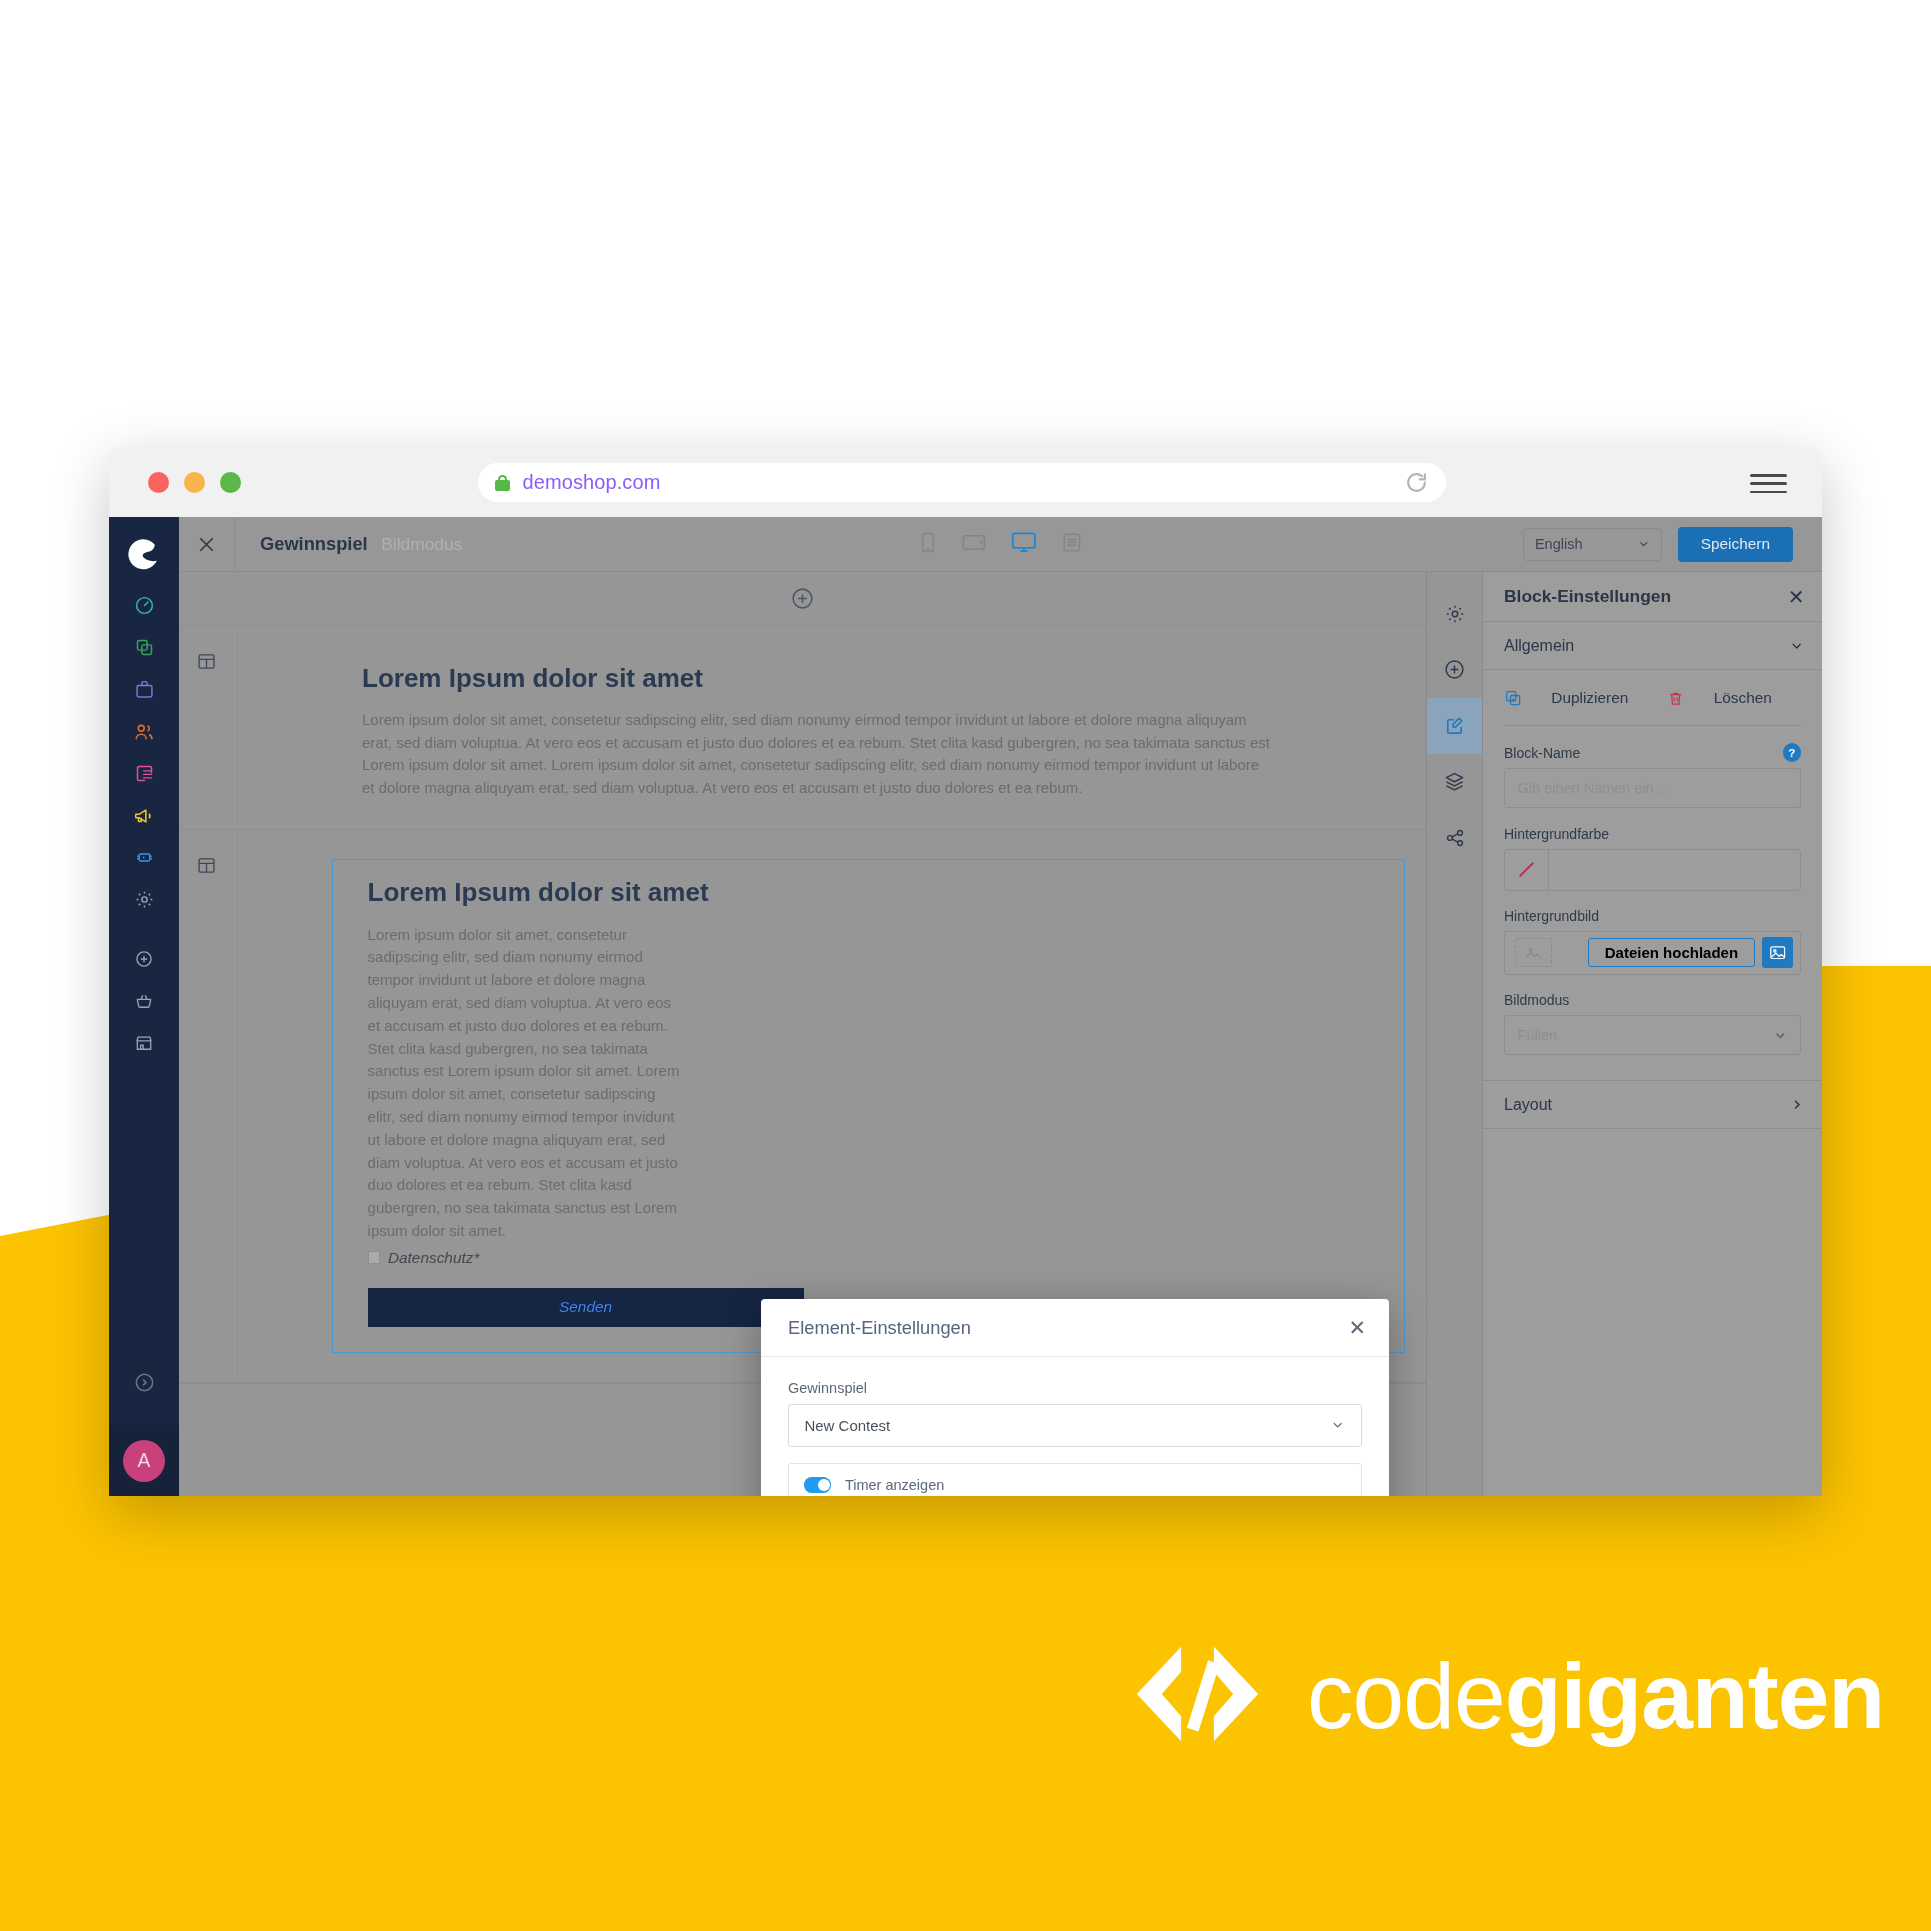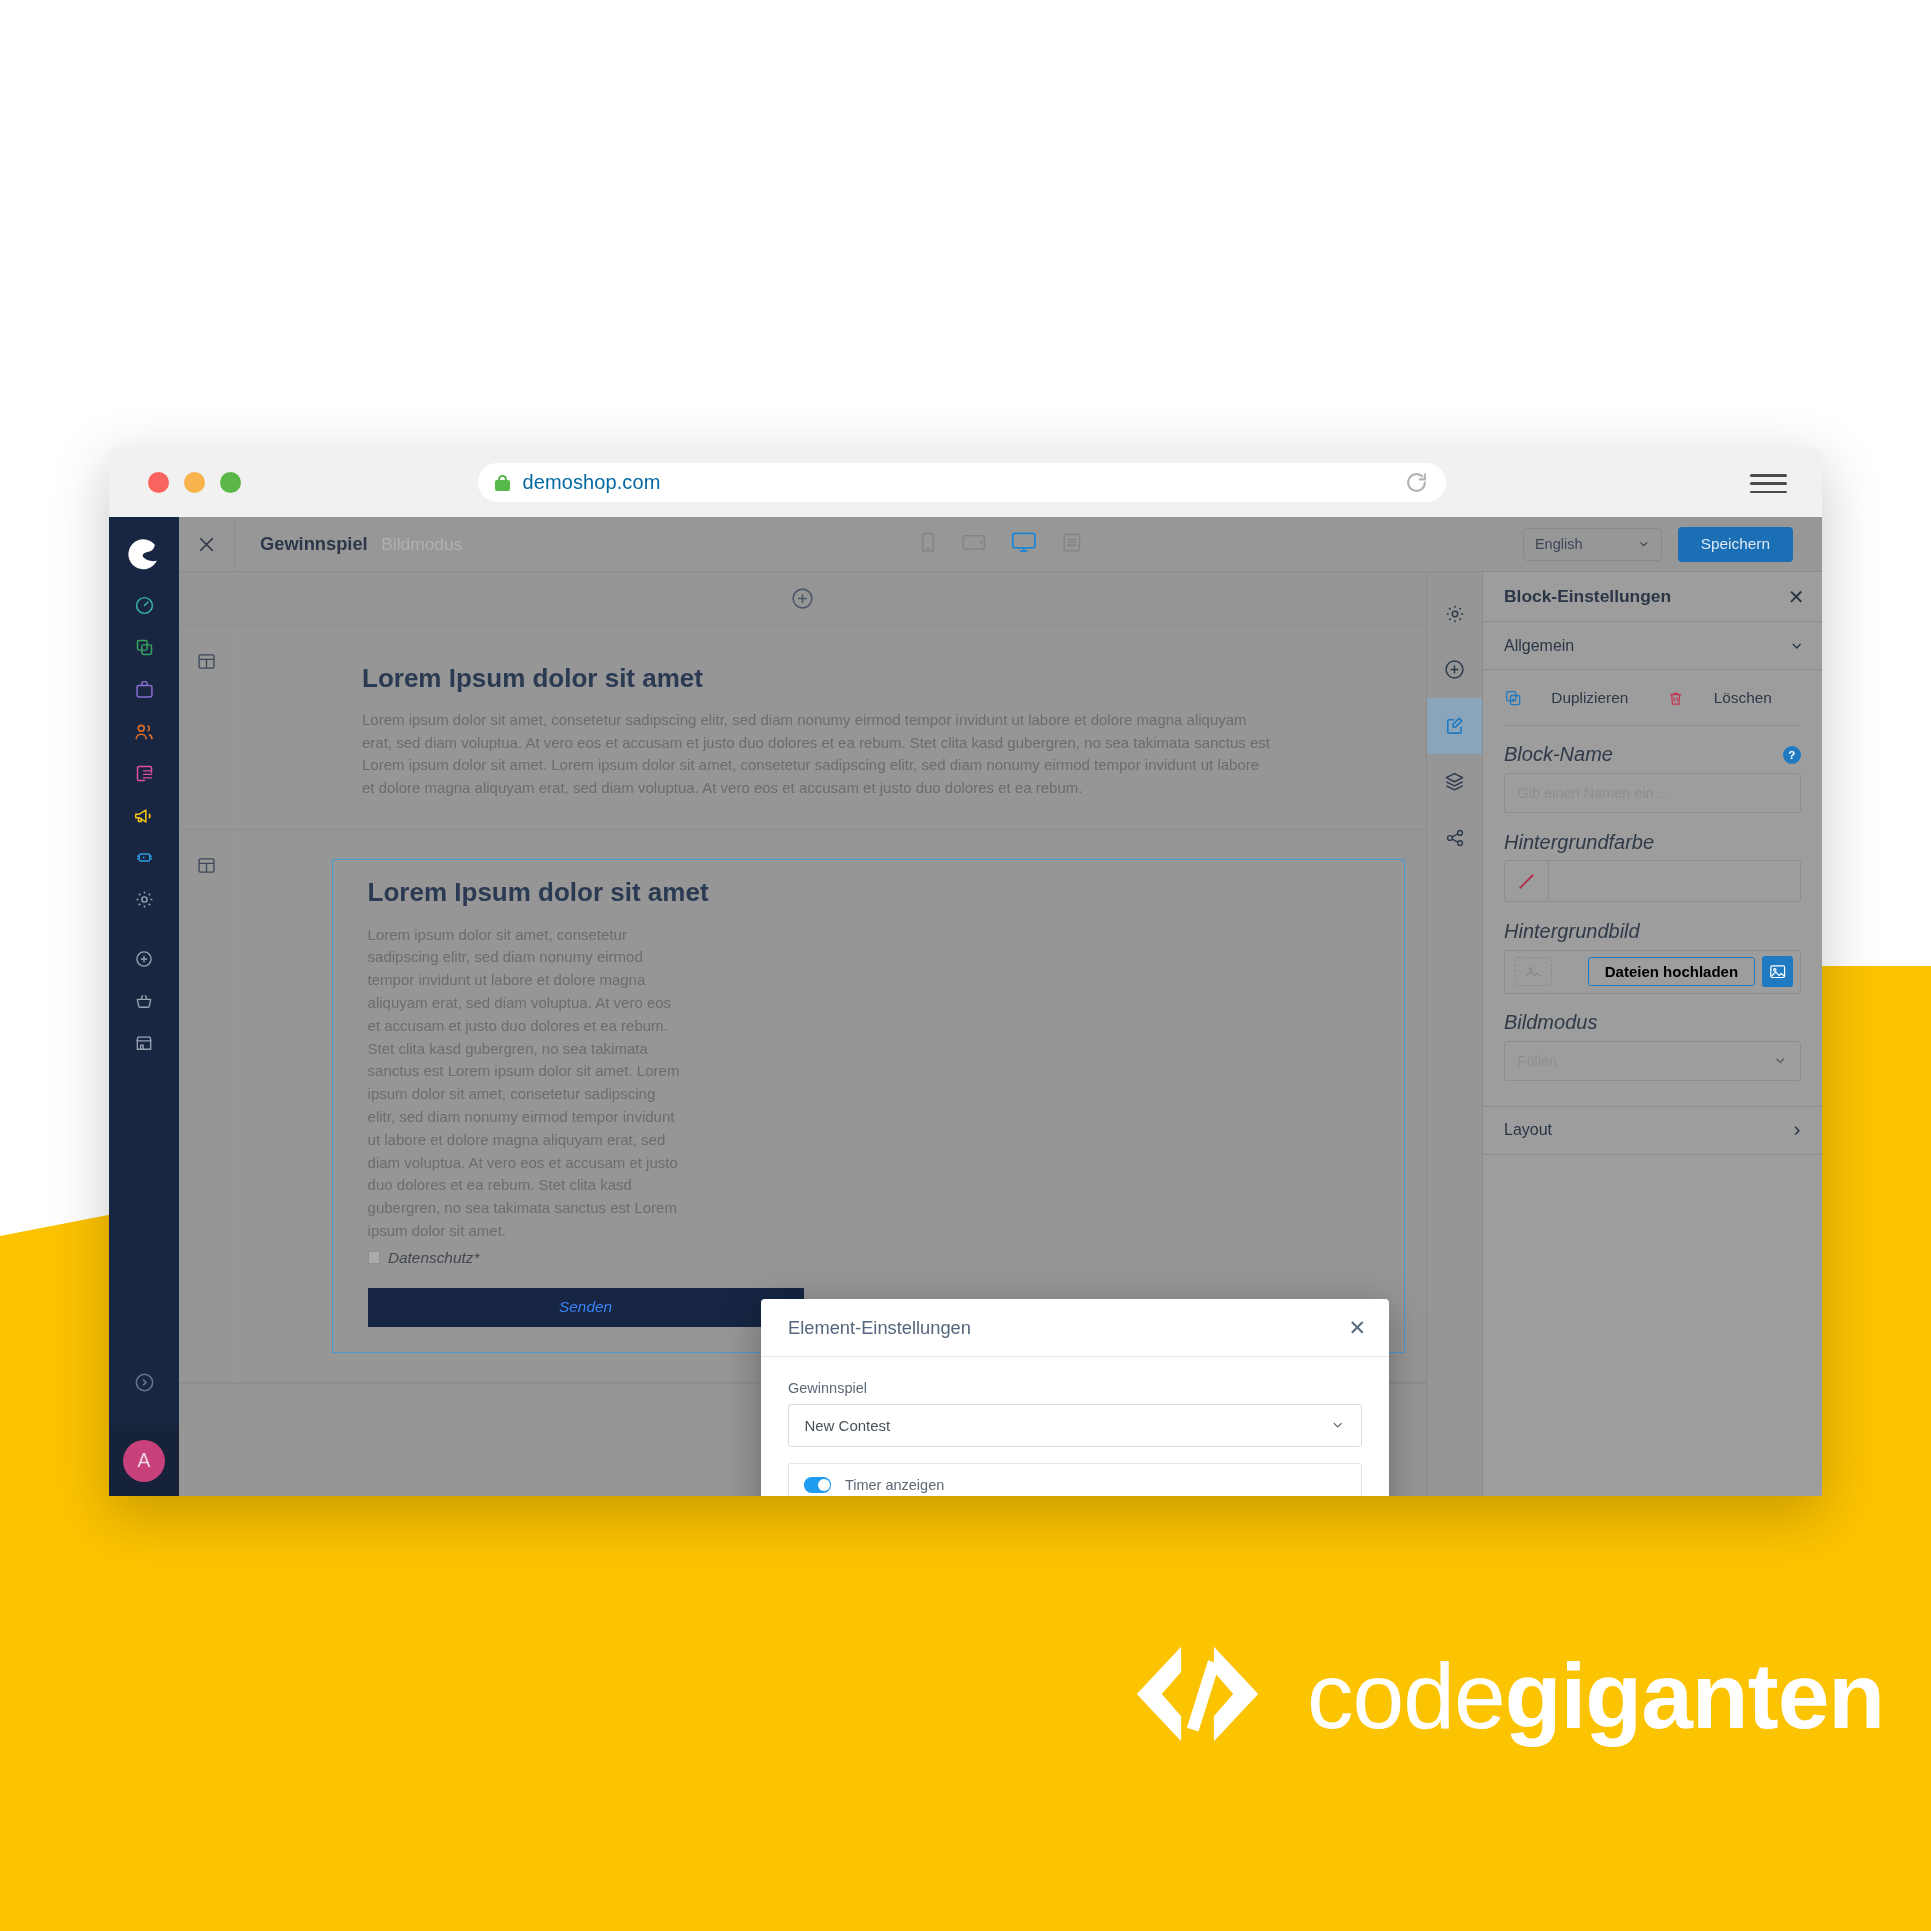--- a/index.html
+++ b/index.html
@@ -60,21 +60,21 @@
     position: absolute; left: 369px; top: 16.4px;
     width: 968px; height: 39px;
     background: #ffffff; border-radius: 19.3px;
     display: flex; align-items: center; padding: 0 17.4px;
   }
   .lock {
     width: 14.5px; height: 16.4px; position: relative; margin-right: 12.6px; flex: none;
   }
   .lock .body { position: absolute; bottom: 0; left: 0; width: 14.5px; height: 10.6px; background: #57b84a; border-radius: 1.9px; }
   .lock .shackle { position: absolute; top: 0; left: 3.1px; width: 8.3px; height: 7.7px; border: 2.5px solid #57b84a; border-bottom: none; border-radius: 4.8px 4.8px 0 0; }
-  .url-text { font-size: 20px; color: #0369a1; letter-spacing: 0.1px; }
+  .url-text { font-size: 20px; color: #8b5cf6; letter-spacing: 0.1px; }
   .reload {
     position: absolute; right: 17.4px; top: 6.8px;
     width: 25px; height: 25px;
   }
   .hamburger {
     position: absolute; right: 35px; top: 27px;
     width: 37px; height: 19.3px;
     display: flex; flex-direction: column; justify-content: space-between;
   }
   .hamburger span { display: block; height: 2.5px; background: #4a4a4a; border-radius: 1.9px; }
@@ -228,21 +228,21 @@
     height: 48px; display: flex; align-items: center; justify-content: space-between;
     padding: 0 17.4px 0 21px;
     border-bottom: 1px solid #8d8d8d;
   }
   .acc-title { font-size: 16px; color: #2a3646; }
   .panel-body { padding: 19.3px 21px 0 21px; }
   .actions { display: flex; align-items: center; gap: 39px; padding-bottom: 17.4px; border-bottom: 1px solid #8d8d8d; }
   .action { display: flex; align-items: center; gap: 29px; font-size: 15.4px; color: #2d3847; }
   .fld { margin-top: 17.4px; }
   .fld-label-row { display: flex; align-items: center; justify-content: space-between; margin-bottom: 6.8px; }
-  .fld-label { font-size: 20px; color: #2f3a49; font-style: italic; }
+  .fld-label { font-size: 14px; color: #2f3a49; }
   .help-dot {
     width: 18.3px; height: 18.3px; border-radius: 50%; background: #1f7ac2;
     color: #fff; font-size: 11.6px; font-weight: bold;
     display: flex; align-items: center; justify-content: center;
   }
   .fld-input {
     height: 40px; border: 1px solid #8d8d8d; border-radius: 2.9px;
     display: flex; align-items: center; padding: 0 12.6px;
     font-size: 14.5px; color: #8e8e8e;
   }

